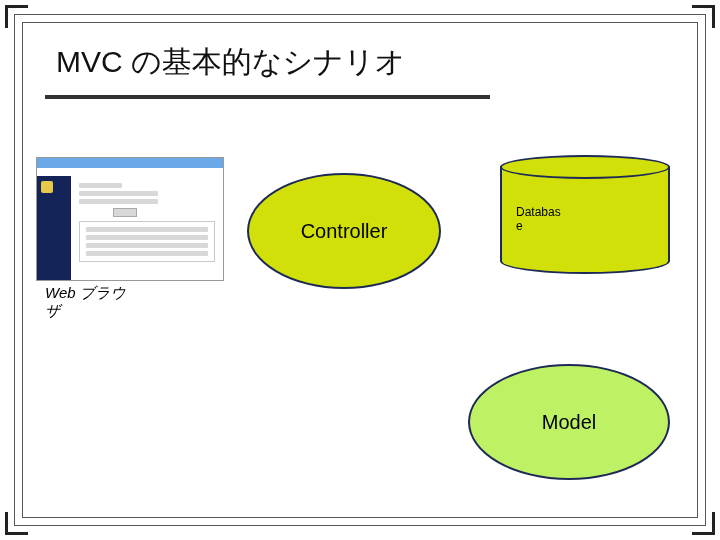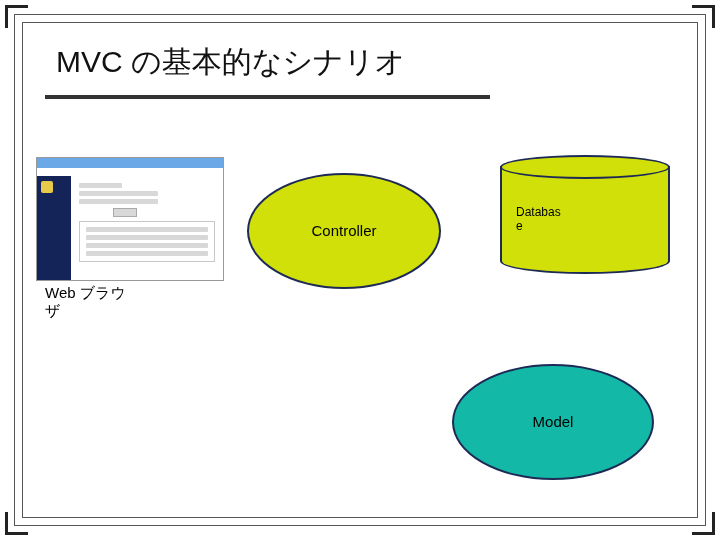--- a/index.html
+++ b/index.html
@@ -6,40 +6,40 @@
   .slide{position:relative;width:720px;height:540px;background:#fff;box-sizing:border-box;border-radius:14px;}
   .outer-border{position:absolute;left:14px;top:14px;right:14px;bottom:14px;border:1px solid #555;}
   .inner-border{position:absolute;left:22px;top:22px;right:22px;bottom:22px;border:1px solid #555;}
   .corner{position:absolute;width:20px;height:20px;}
   .corner.tl{left:5px;top:5px;border-left:3px solid #222;border-top:3px solid #222;}
   .corner.tr{right:5px;top:5px;border-right:3px solid #222;border-top:3px solid #222;}
   .corner.bl{left:5px;bottom:5px;border-left:3px solid #222;border-bottom:3px solid #222;}
   .corner.br{right:5px;bottom:5px;border-right:3px solid #222;border-bottom:3px solid #222;}
   .title{position:absolute;left:56px;top:42px;font-size:30px;color:#111;}
   .title-underline{position:absolute;left:45px;top:95px;width:445px;height:0;border-top:4px solid #333;background:#333;filter:blur(0.3px);}
-  .ellipse{position:absolute;border:2px solid #1e2a56;border-radius:50%;display:flex;align-items:center;justify-content:center;font-size:15px;color:#000;text-align:center;line-height:1.2;}
+  .ellipse{position:absolute;border:2px solid #1e2a56;border-radius:50%;display:flex;align-items:center;justify-content:center;font-size:20px;color:#000;text-align:center;line-height:1.2;}
   .controller{left:247px;top:173px;width:190px;height:112px;background:#d1e009;}
   .view{left:90px;top:395px;width:200px;height:112px;background:#d1e009;}
-  .model{left:452px;top:364px;width:198px;height:112px;background:#14b8a6;}
+  .model{left:468px;top:364px;width:198px;height:112px;background:#bef264;}
   .db-cyl{position:absolute;left:500px;top:155px;width:170px;height:120px;}
   .db-body{position:absolute;left:0;top:11px;width:170px;height:108px;background:#d1e009;border:2px solid #1e2a56;border-top:none;border-bottom-left-radius:85px 13px;border-bottom-right-radius:85px 13px;box-sizing:border-box;}
   .db-top{position:absolute;left:0;top:0;width:170px;height:24px;background:#d1e009;border:2px solid #1e2a56;border-radius:50%;box-sizing:border-box;}
   .db-label{position:absolute;left:16px;top:50px;font-size:12px;color:#000;line-height:1.2;}
   .browser-thumb{position:absolute;left:36px;top:157px;width:186px;height:122px;border:1px solid #999;background:#f7f7f7;overflow:hidden;}
   .bt-top{height:10px;background:#6aa8e8;}
   .bt-bar{height:8px;background:#fff;border-bottom:1px solid #bbb;}
   .bt-side{position:absolute;left:0;top:18px;width:34px;height:104px;background:#142358;}
   .bt-side .dot{width:12px;height:12px;margin:5px 4px;background:#e8c94a;border-radius:2px;}
   .bt-main{position:absolute;left:34px;top:18px;right:0;bottom:0;background:#fff;padding:4px;}
   .bt-row{height:5px;background:#d8d8d8;margin:3px 4px;border-radius:1px;}
   .bt-row.short{width:30%;}
   .bt-row.mid{width:55%;}
   .bt-btn{width:22px;height:7px;background:#d8d8d8;margin:4px auto 2px 38px;border:1px solid #aaa;}
   .bt-box{margin:4px;border:1px solid #c8c8c8;padding:2px;}
-  .browser-label{position:absolute;left:45px;top:284px;font-size:15px;color:#000;line-height:1.2;}
+  .browser-label{position:absolute;left:45px;top:284px;font-size:15px;color:#000;line-height:1.2;font-style:italic;}
 </style>
 </head>
 <body>
 
 <div class="slide">
   <div class="outer-border"></div>
   <div class="inner-border"></div>
   <div class="corner tl"></div>
   <div class="corner tr"></div>
   <div class="corner bl"></div>

